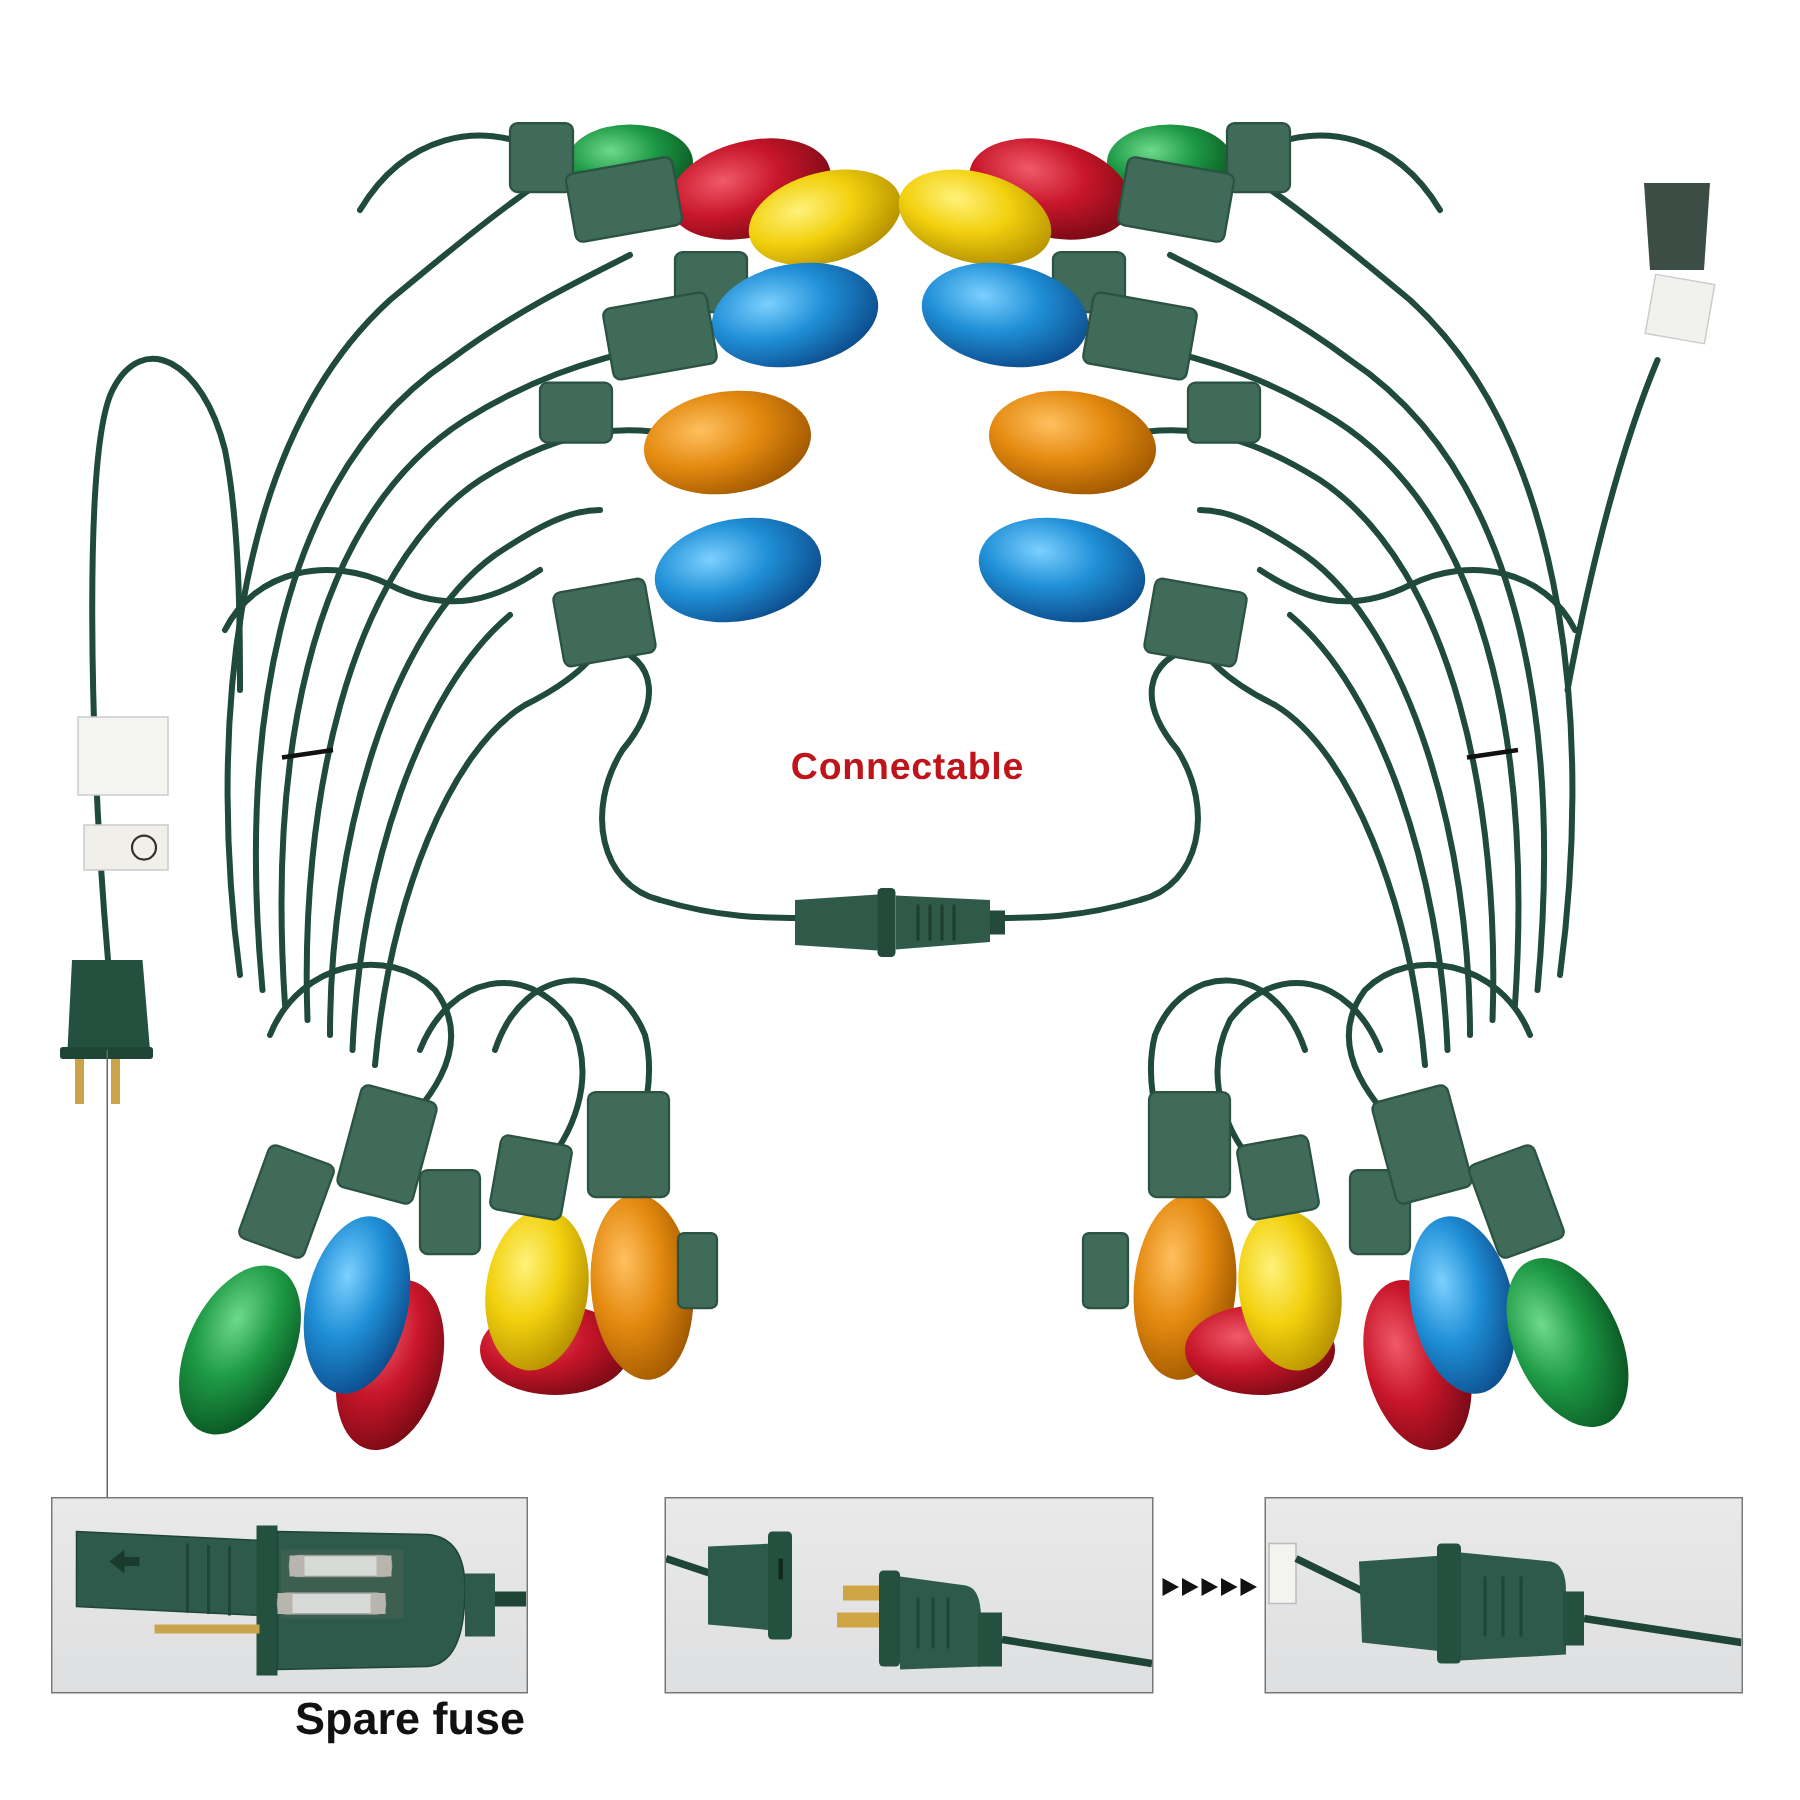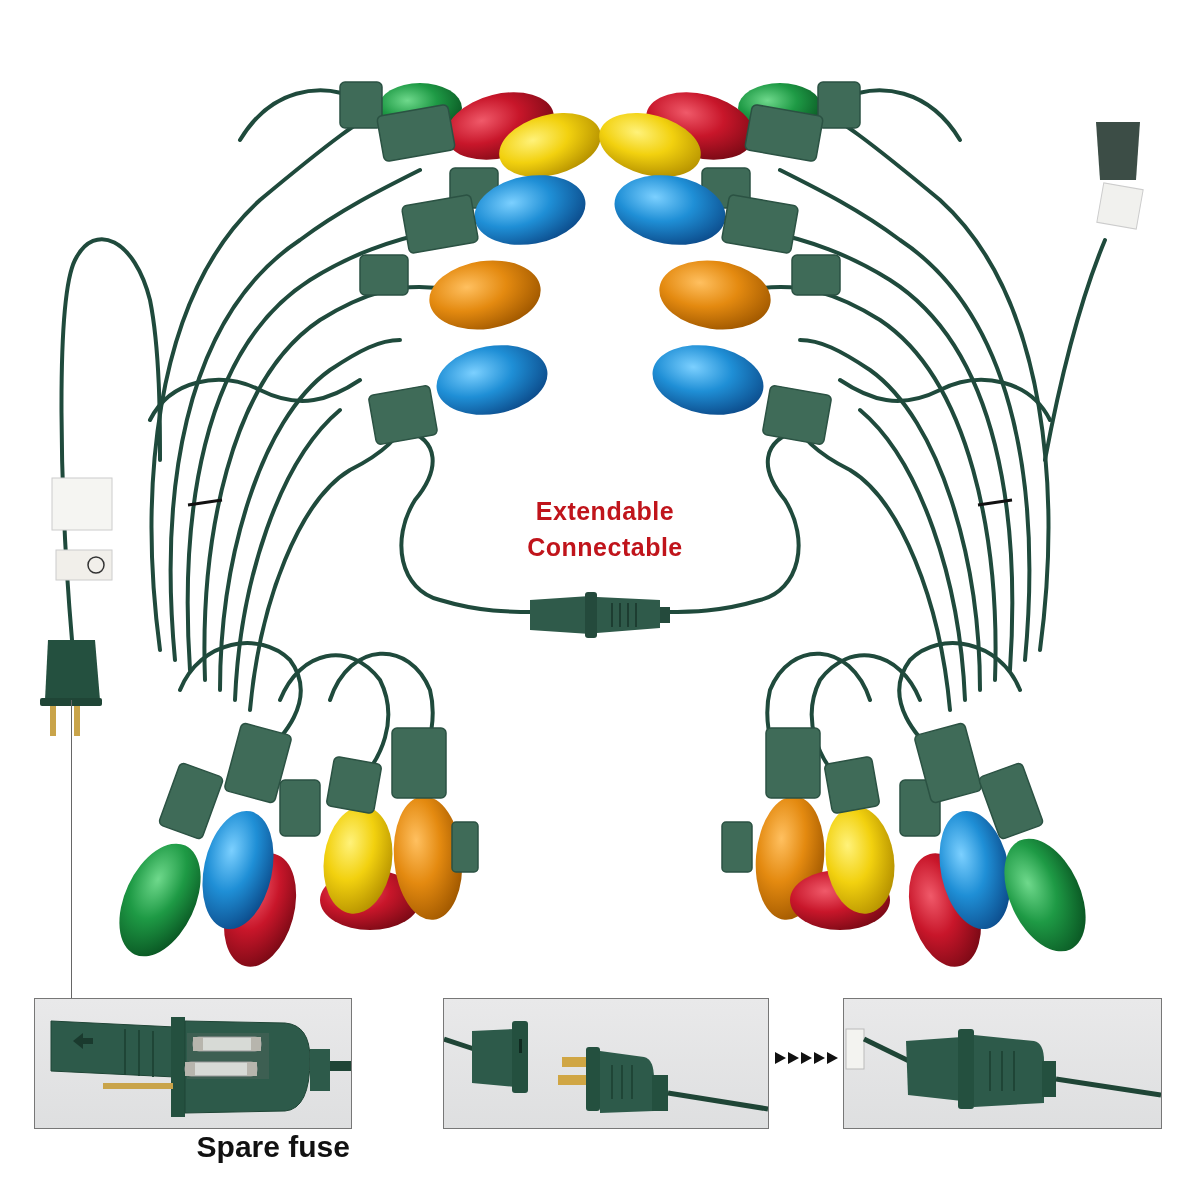--- a/index.html
+++ b/index.html
@@ -166,21 +166,20 @@
     <rect class="socket" x="900" y="780" width="40" height="56" rx="5"></rect>
     <ellipse cx="945" cy="910" rx="34" ry="58" fill="url(#gRed)" transform="rotate(-15 945 910)"></ellipse>
     <ellipse cx="975" cy="870" rx="34" ry="60" fill="url(#gBlue)" transform="rotate(-12 975 870)"></ellipse>
     <rect class="socket" x="922" y="728" width="52" height="70" rx="5" transform="rotate(-15 948 763)"></rect>
     <ellipse cx="1045" cy="895" rx="35" ry="60" fill="url(#gGreen)" transform="rotate(-25 1045 895)"></ellipse>
     <rect class="socket" x="988" y="768" width="46" height="66" rx="5" transform="rotate(-20 1011 801)"></rect>
   </g>
 </svg>
 
 <div class="headline">
-  <div>Extendable</div>
   <div>Connectable</div>
 </div>
 
 <div class="leader"></div>
 
 <div class="panel" style="left:34px;width:316px;">
   <svg width="316" height="129" viewBox="0 0 316 129">
     <path d="M16,22 L140,28 L140,78 L16,72 Z" fill="#2d5a4a" stroke="#1f4536"></path>
     <path d="M38,42 L48,34 L48,39 L58,39 L58,45 L48,45 L48,50 Z" fill="#1a3a2e"></path>
     <line x1="90" y1="30" x2="90" y2="76" stroke="#1f4536" stroke-width="2"></line>

